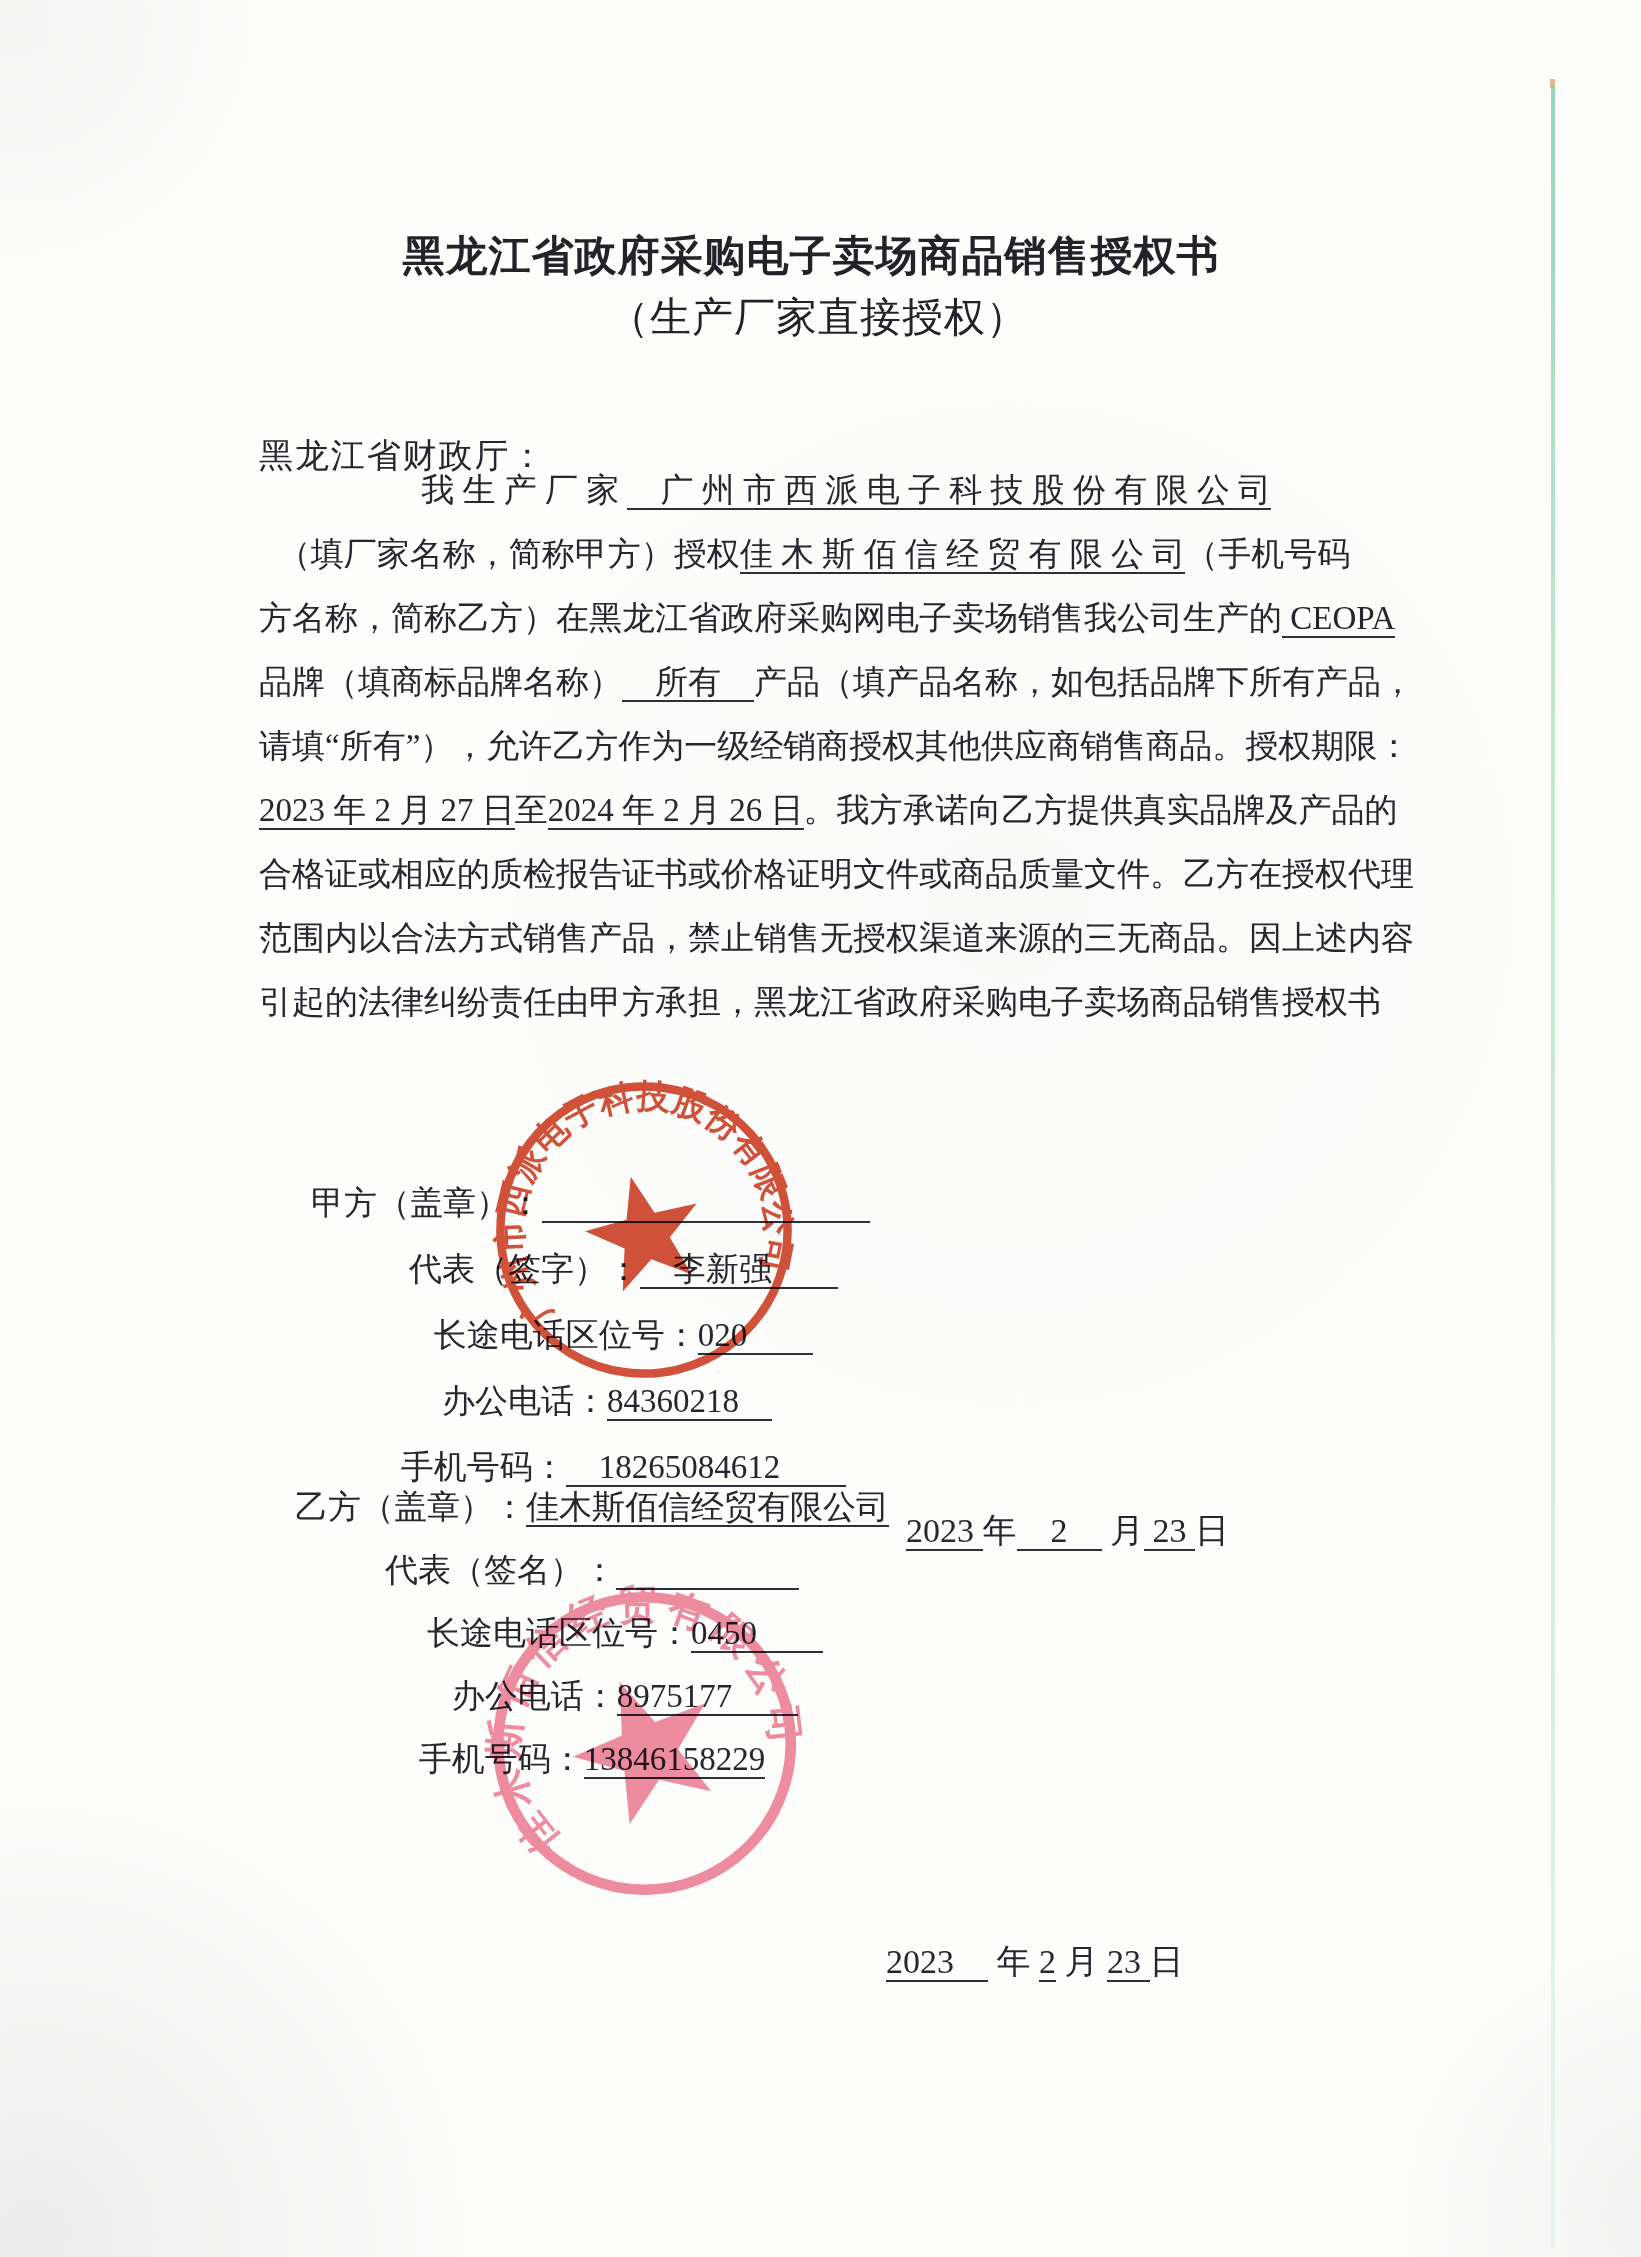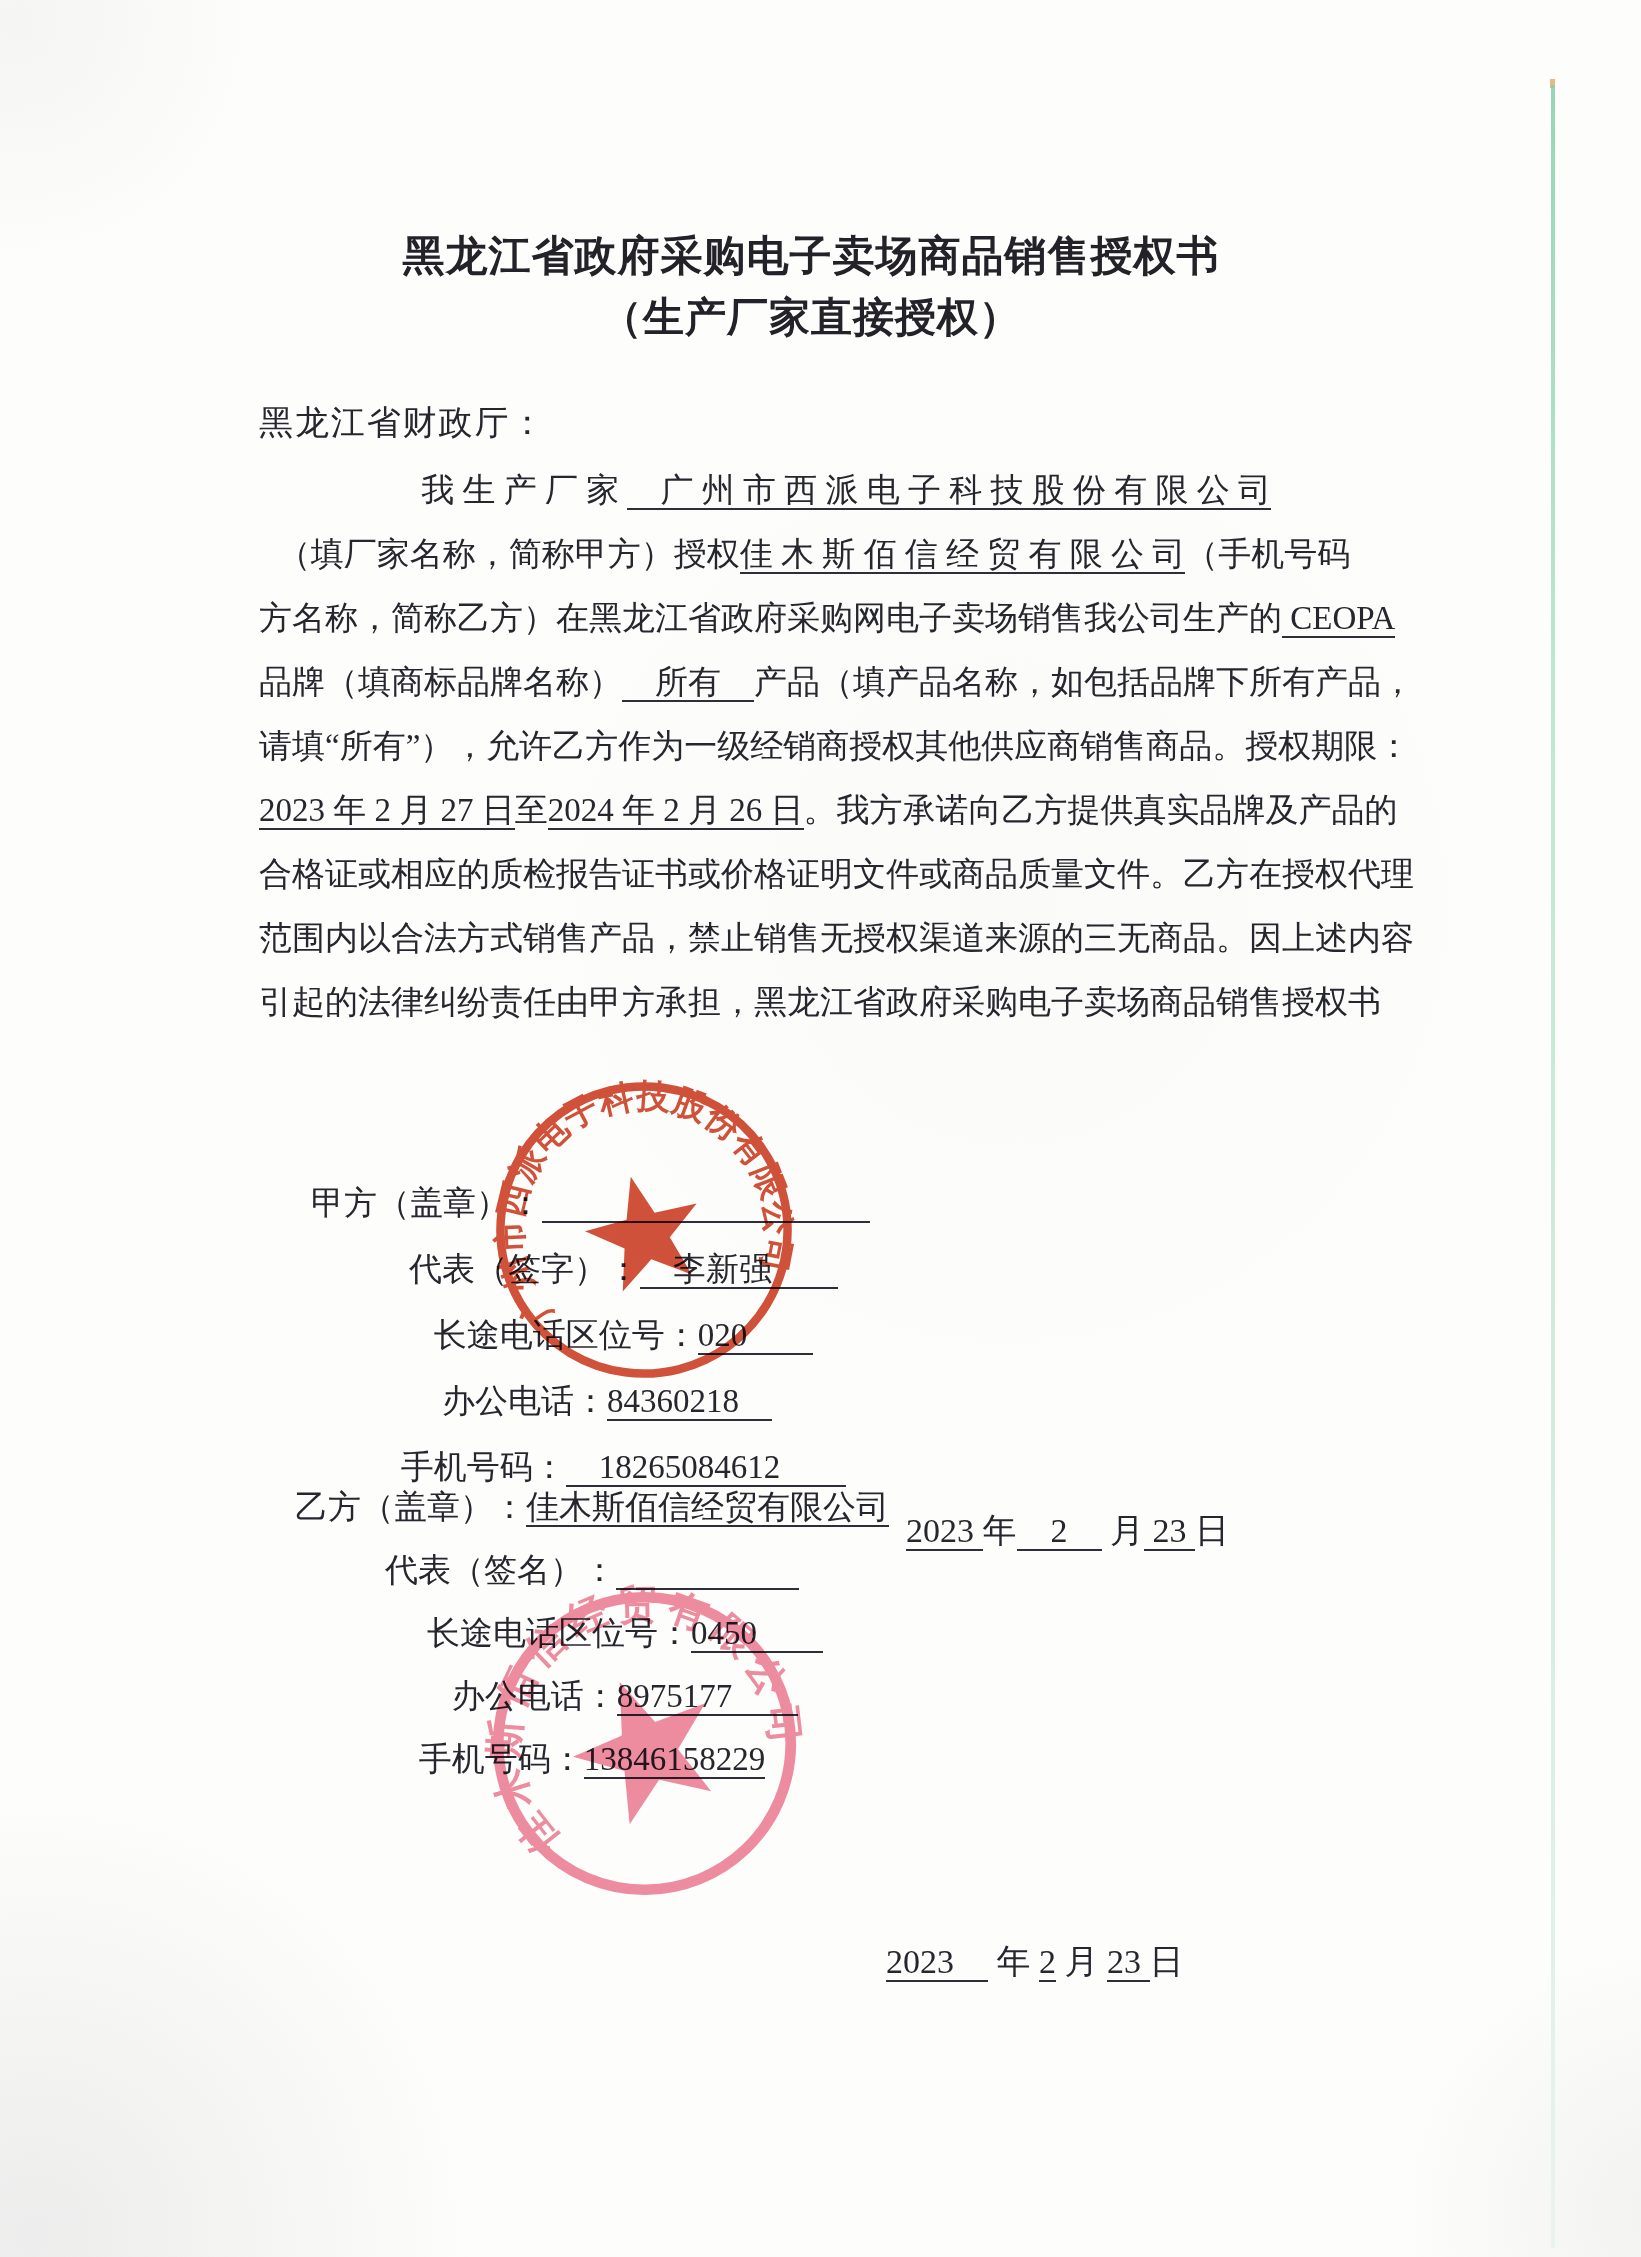--- a/index.html
+++ b/index.html
@@ -14,25 +14,25 @@
     font-family:"Liberation Serif","DejaVu Serif",serif;
     color:#26262e;
     padding-left:44px;
   }
   .doc-title{
     position:absolute;left:0;top:228px;width:1622px;text-align:center;
     font-family:"DejaVu Sans","Liberation Sans",sans-serif;
     font-weight:700;font-size:42px;letter-spacing:1px;color:#222228;
   }
   .doc-subtitle{
-    position:absolute;left:0;top:290px;width:1622px;text-align:center;
+    position:absolute;left:7px;top:290px;width:1622px;text-align:center;
     font-family:"DejaVu Sans","Liberation Sans",sans-serif;
-    font-weight:700;font-size:41px;letter-spacing:1px;color:#222228;
+    font-weight:400;font-size:41px;letter-spacing:1px;color:#222228;
   }
-  .salutation{position:absolute;left:259px;top:400px;font-size:34px;letter-spacing:1.9px;}
+  .salutation{position:absolute;left:259px;top:433px;font-size:34px;letter-spacing:1.9px;}
   .body-par{position:absolute;left:259px;top:458px;width:1110px;font-size:33px;}
   .tline{white-space:nowrap;height:64px;line-height:64px;text-align:center;}
   .tline.indent{padding-left:64px;}
   .u{border-bottom:2.4px solid #2e2e38;}
   .u.blank{display:inline-block;height:42px;vertical-align:-8.7px;}
   .party{position:absolute;font-size:33px;}
   .party-a{left:311px;top:1170px;}
   .party-a .tline{height:66px;line-height:66px;}
   .party-b{left:295px;top:1476px;}
   .party-b .tline{height:63px;line-height:63px;}

